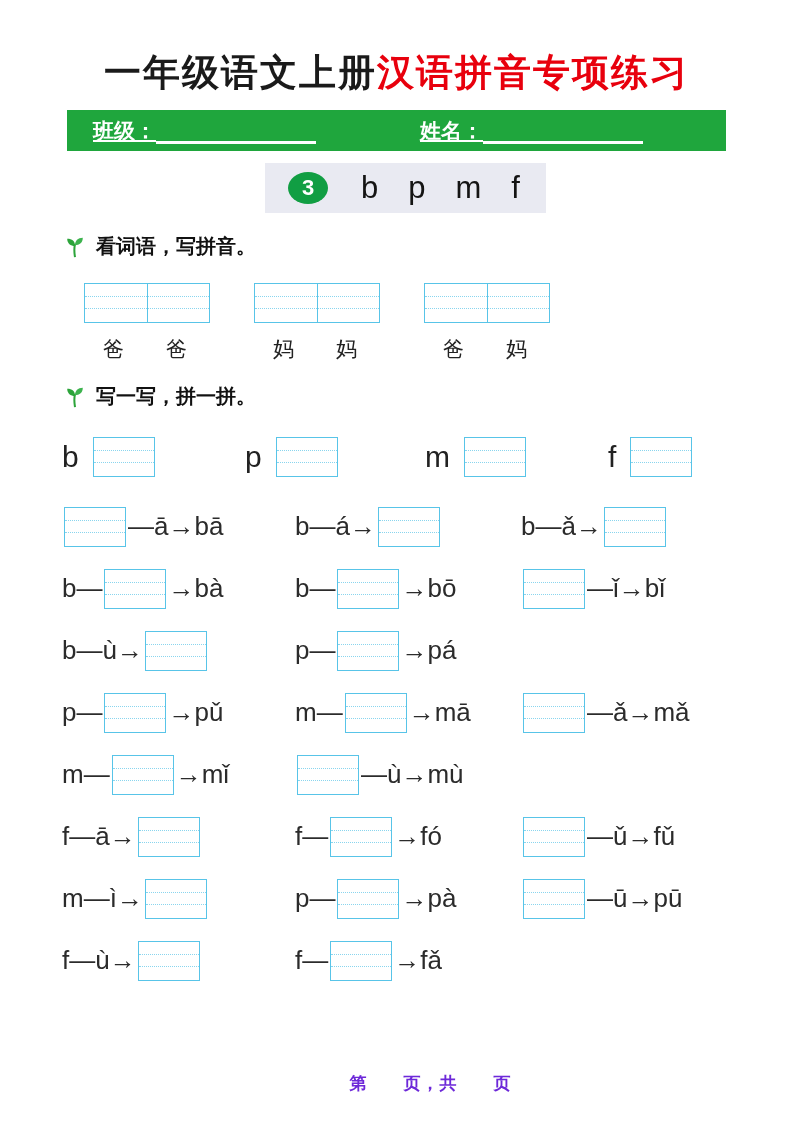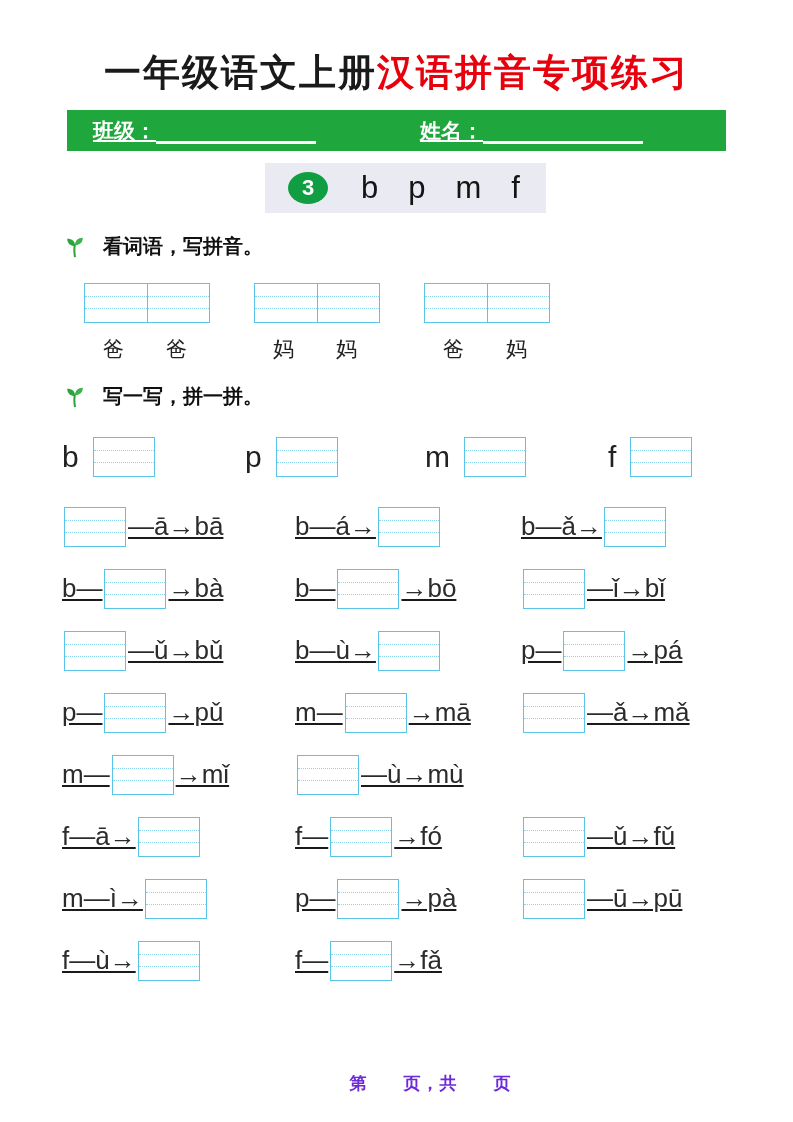--- a/index.html
+++ b/index.html
@@ -34,21 +34,21 @@
     background:var(--lesson-bg);display:flex;align-items:center;
   }
   .lesson-badge{
     width:40px;height:32px;border-radius:50%;background:var(--badge-green);
     color:#fff;font-size:22px;font-weight:bold;margin-left:23px;
     display:flex;align-items:center;justify-content:center;
   }
   .lesson-letters{display:flex;gap:30px;margin-left:33px;font-size:31px;color:#141414;}
 
   
-  .section-head{position:absolute;left:64px;display:flex;align-items:center;gap:17px;}
+  .section-head{position:absolute;left:64px;display:flex;align-items:center;gap:10px;}
   .section-head.s1{top:233px;}
   .section-head.s2{top:383px;}
   .section-title{font-size:20px;font-weight:bold;color:#111;}
   .leaf{width:22px;height:22px;flex:0 0 auto;}
 
   
   .py-box{
     position:relative;width:62px;height:40px;flex:0 0 auto;
     border:1.5px solid var(--box-border);background:#fff;box-sizing:border-box;
     margin:0 2px;
@@ -67,21 +67,21 @@
   .word-chars{display:flex;margin-top:12px;font-size:21px;color:#222;}
   .word-chars span{flex:1;text-align:center;}
 
   
   .warmup-row{position:absolute;left:62px;top:437px;width:670px;display:grid;grid-template-columns:183px 180px 183px 1fr;}
   .warmup-item{display:flex;align-items:center;gap:12px;}
   .warmup-letter{font-size:30px;color:#222;}
 
   
   .exercise-grid{position:absolute;left:62px;top:503px;width:672px;}
-  .ex-row{display:grid;grid-template-columns:233px 226px 1fr;align-items:center;height:47px;margin-bottom:15px;text-decoration:underline;}
+  .ex-row{display:grid;grid-template-columns:233px 226px 1fr;align-items:center;height:47px;margin-bottom:15px;}
   .ex-item{display:flex;align-items:center;}
   .ex-text{font-size:26px;color:#2b2b2b;white-space:pre;}
 
   
   .page-footer{
     position:absolute;left:0;top:1072px;width:100%;text-align:center;
     font-size:17px;font-weight:600;color:#6d28d9;letter-spacing:1px;margin-left:34px;
   }
 </style>
 </head>
@@ -203,24 +203,20 @@
           <div class="py-box"></div>
           <span class="ex-text">→bō</span>
         </div>
         <div class="ex-item">
           <div class="py-box"></div>
           <span class="ex-text">—ǐ→bǐ</span>
         </div>
       </div>
       <div class="ex-row">
         <div class="ex-item">
-          <div class="py-box"></div>
-          <span class="ex-text">—ǔ→bǔ</span>
-        </div>
-        <div class="ex-item">
           <span class="ex-text">b—ù→</span>
           <div class="py-box"></div>
         </div>
         <div class="ex-item">
           <span class="ex-text">p—</span>
           <div class="py-box"></div>
           <span class="ex-text">→pá</span>
         </div>
       </div>
       <div class="ex-row">

